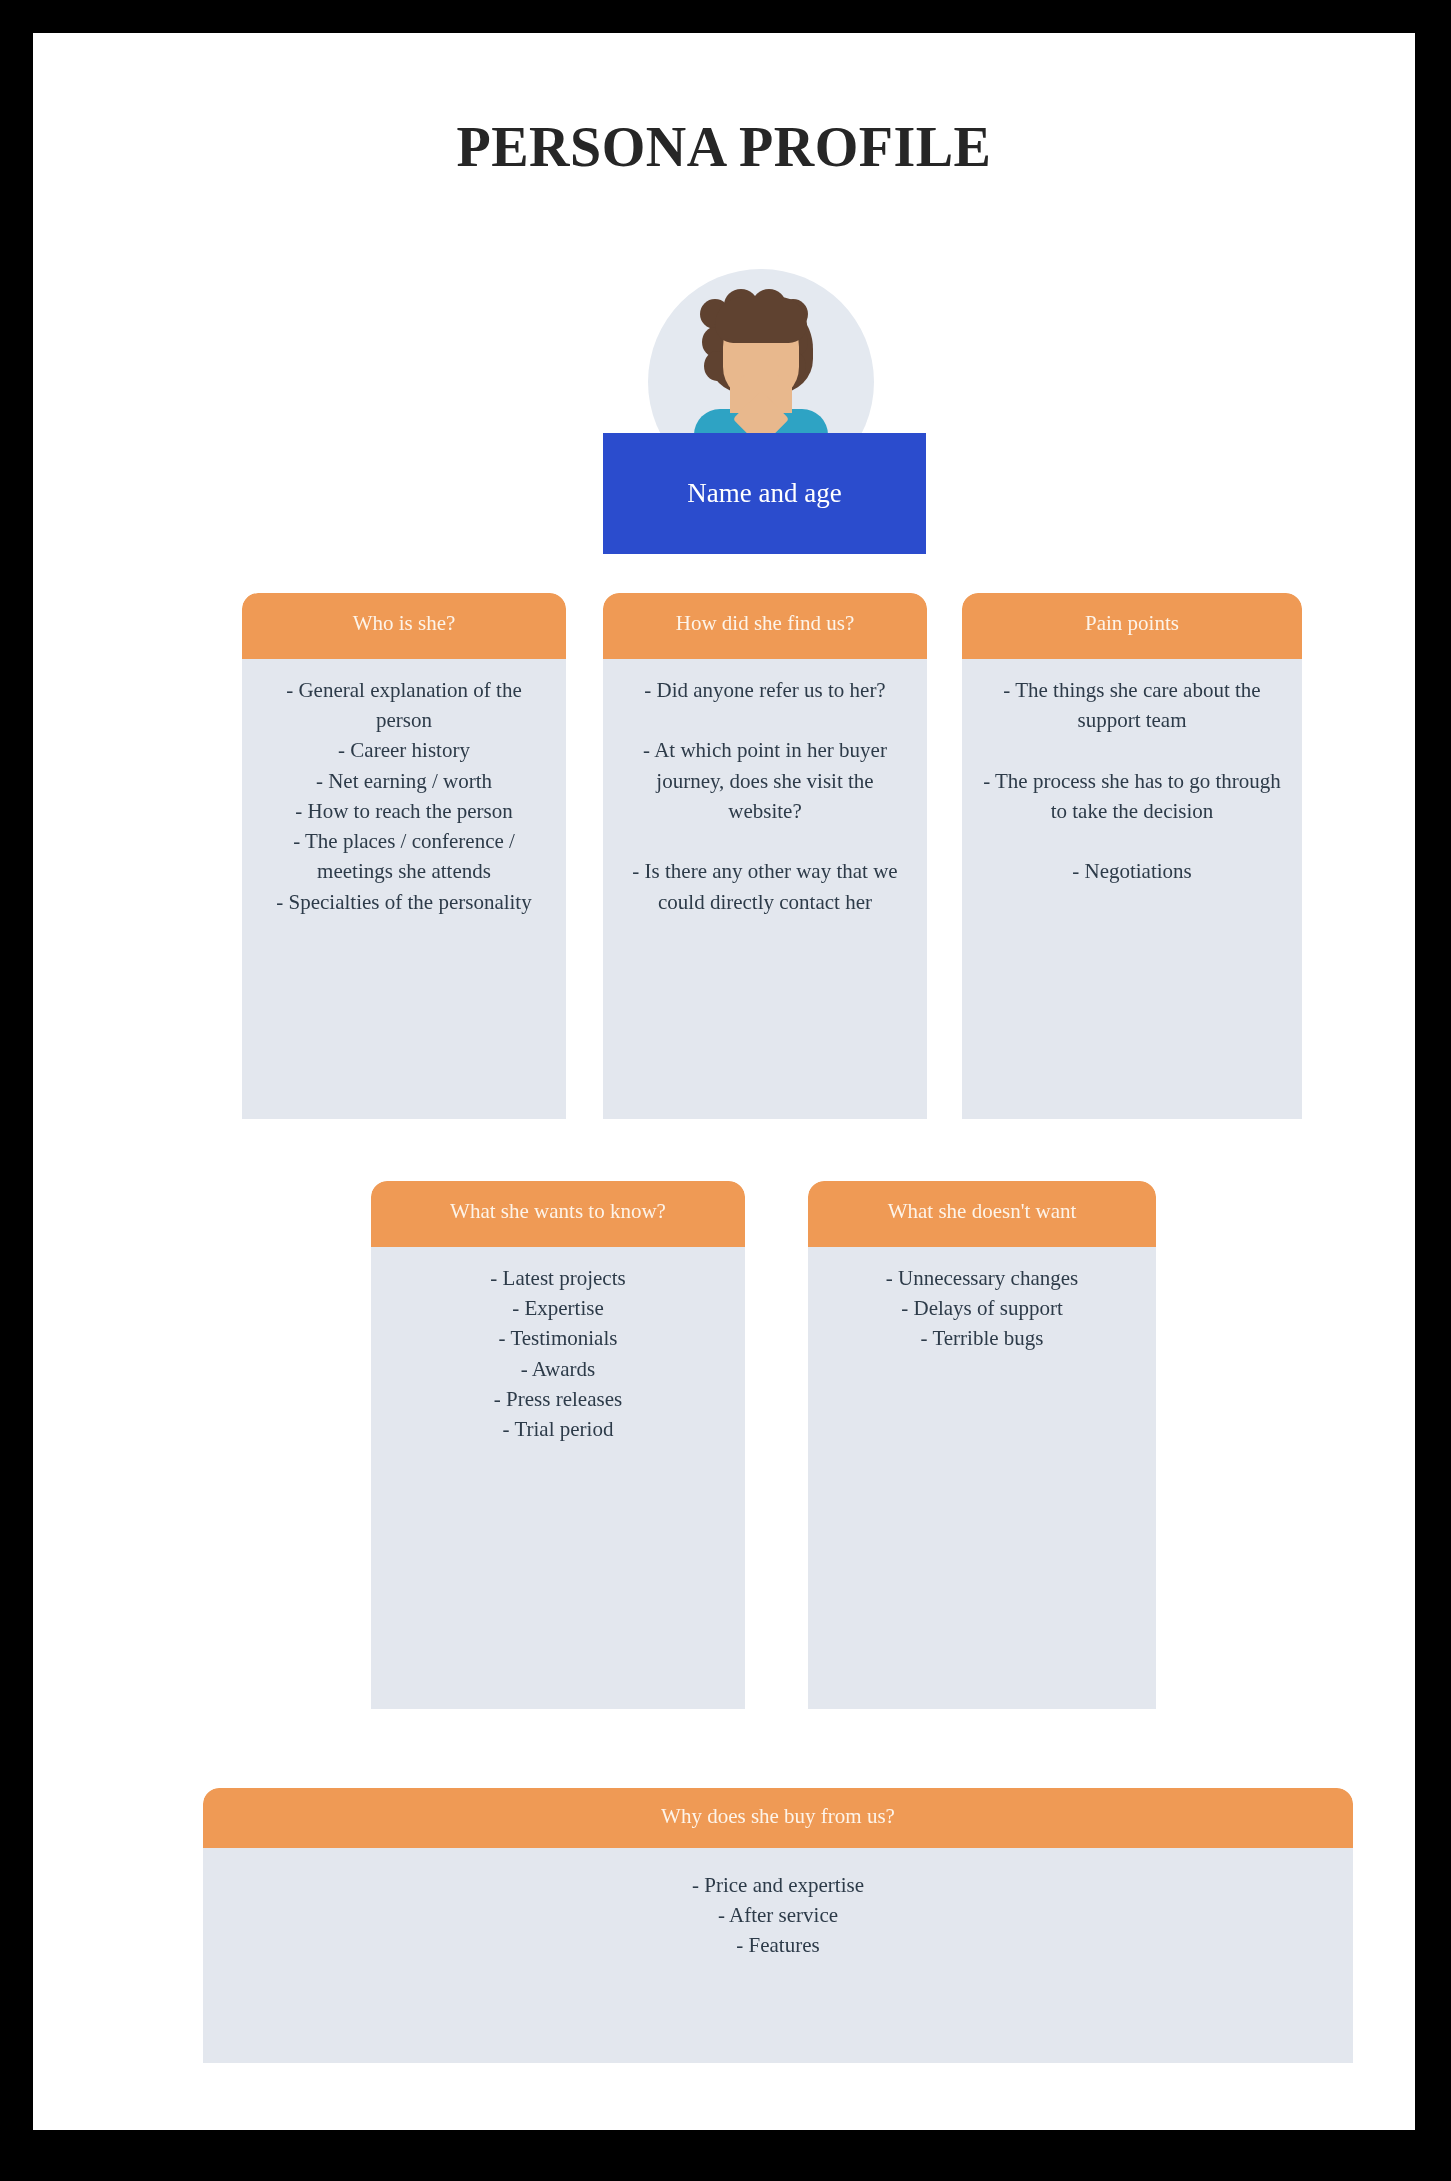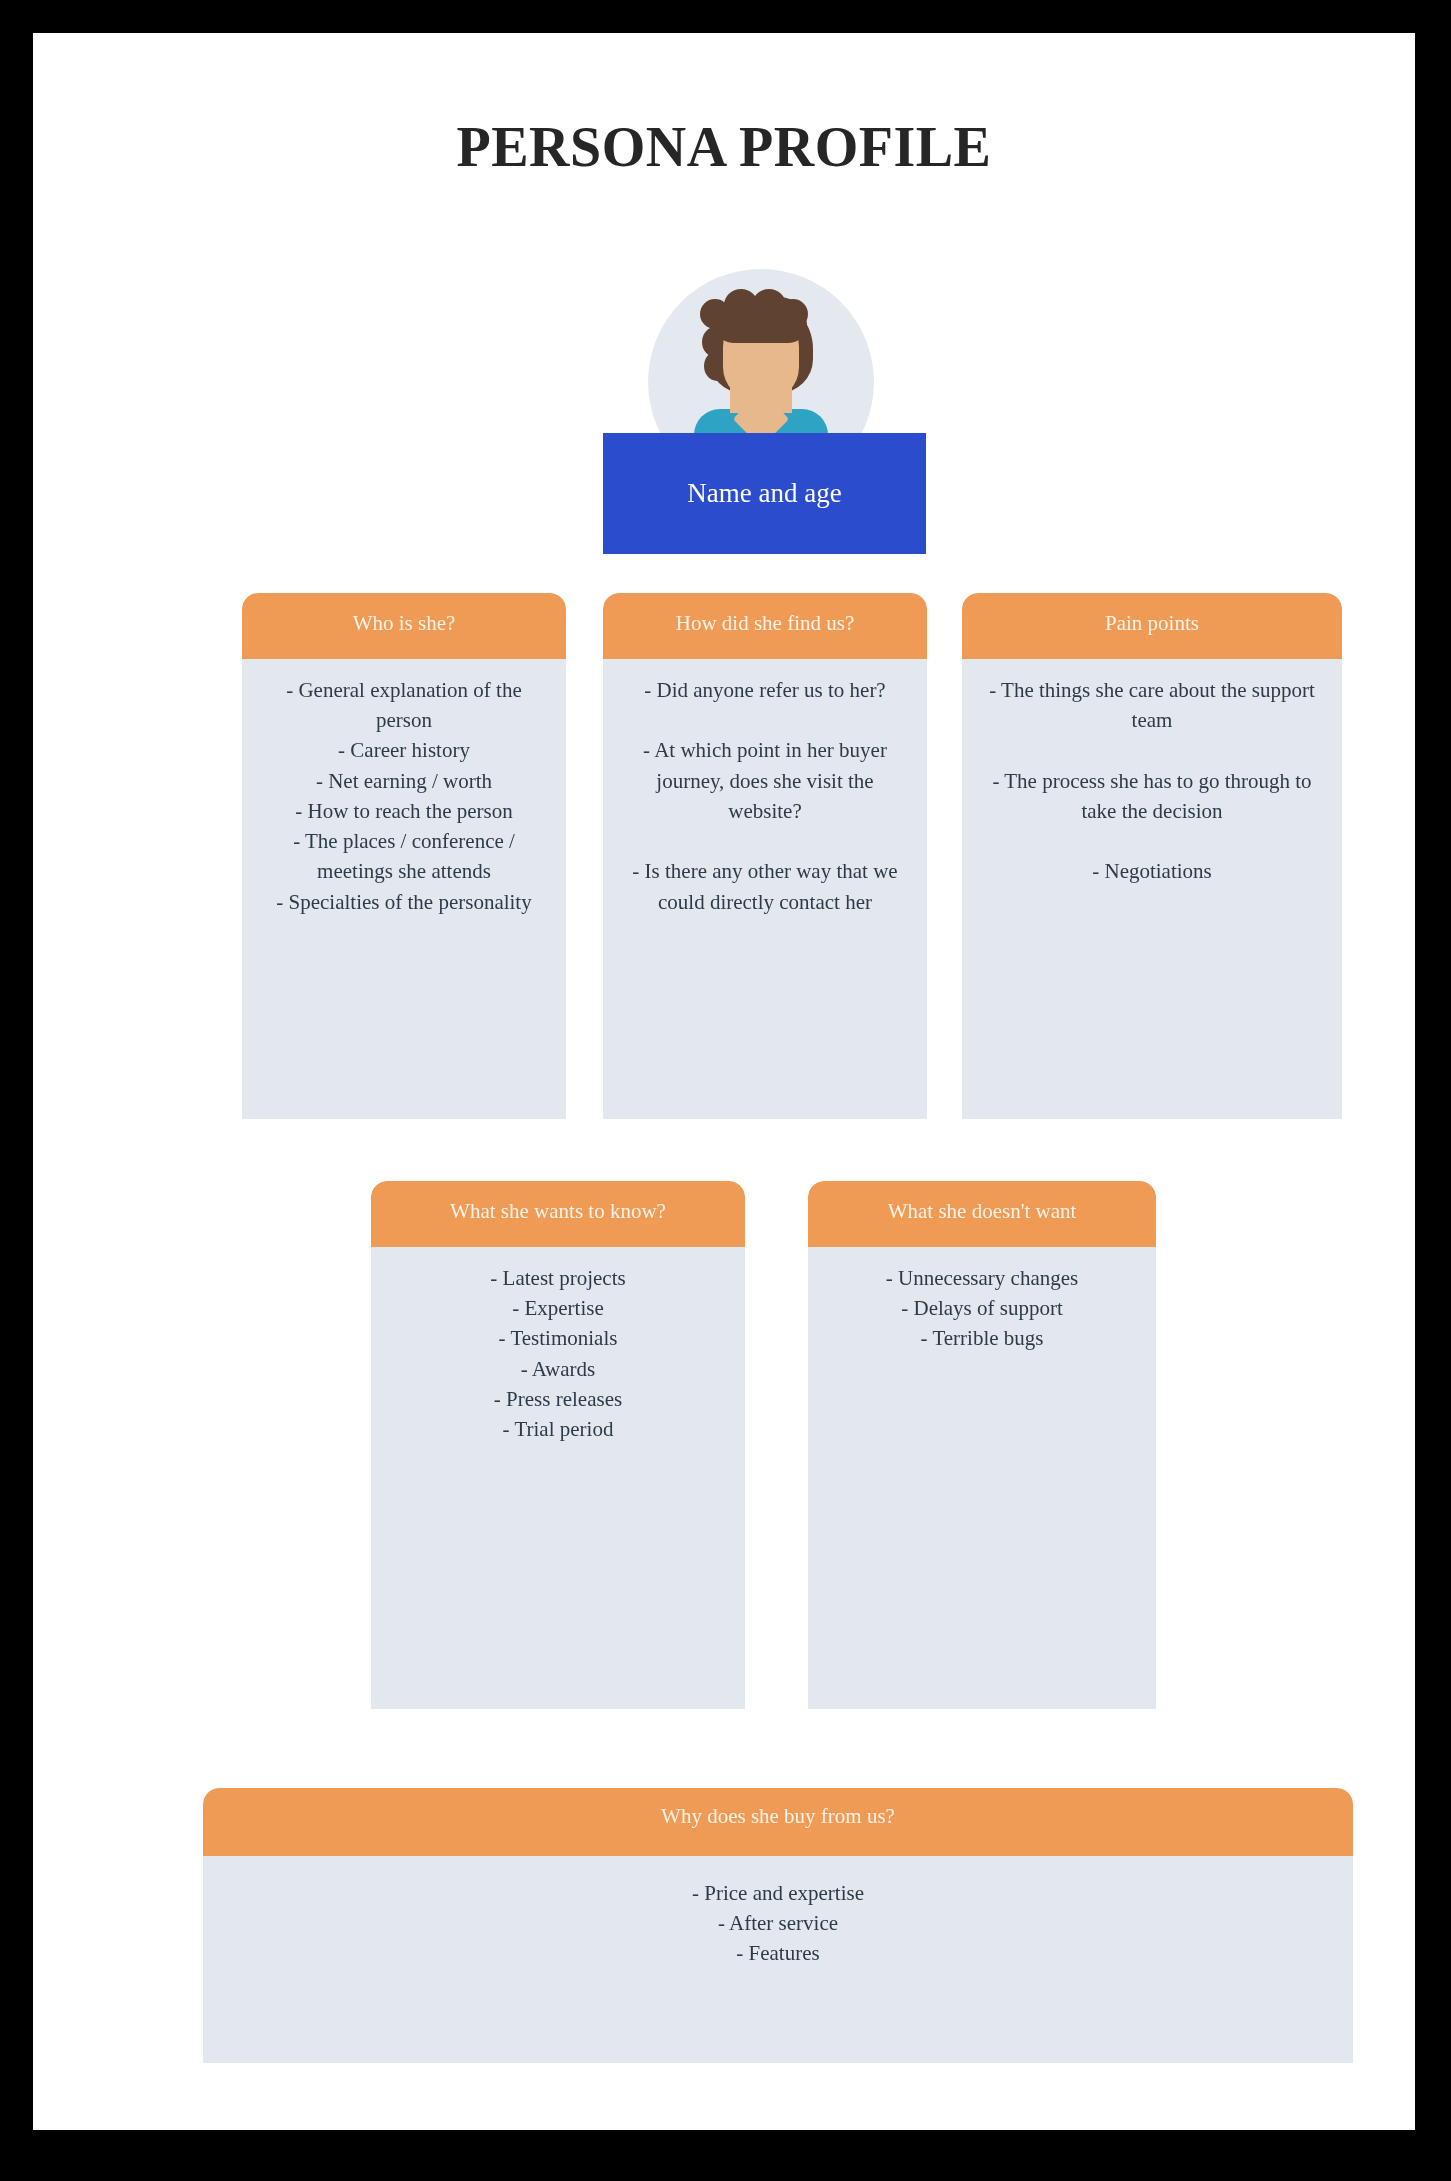--- a/index.html
+++ b/index.html
@@ -186,29 +186,29 @@
     font-size: 21px;
     line-height: 1.44;
     padding: 16px 14px 10px 14px;
     white-space: pre-line;
     font-family: "Liberation Serif", "DejaVu Serif", serif;
   }
 
   
   #card-who        { left: 209px;  top: 560px; width: 324px; height: 526px; }
   #card-find       { left: 570px;  top: 560px; width: 324px; height: 526px; }
-  #card-pain       { left: 929px;  top: 560px; width: 380px; height: 526px; }
+  #card-pain       { left: 929px;  top: 560px; width: 340px; height: 526px; }
 
   
   #card-wants      { left: 338px;  top: 1148px; width: 374px; height: 528px; }
   #card-doesnt     { left: 775px;  top: 1148px; width: 348px; height: 528px; }
 
   
   #card-why        { left: 170px;  top: 1755px; width: 1150px; height: 275px; }
-  #card-why .card-header { height: 68px; padding-top: 16px; }
+  #card-why .card-header { height: 60px; padding-top: 16px; }
   #card-why .card-body   { padding-top: 22px; }
 </style>
 </head>
 <body>
 
 <div id="frame">
   <div id="page">
 
     <h1 id="title">PERSONA PROFILE</h1>
 

